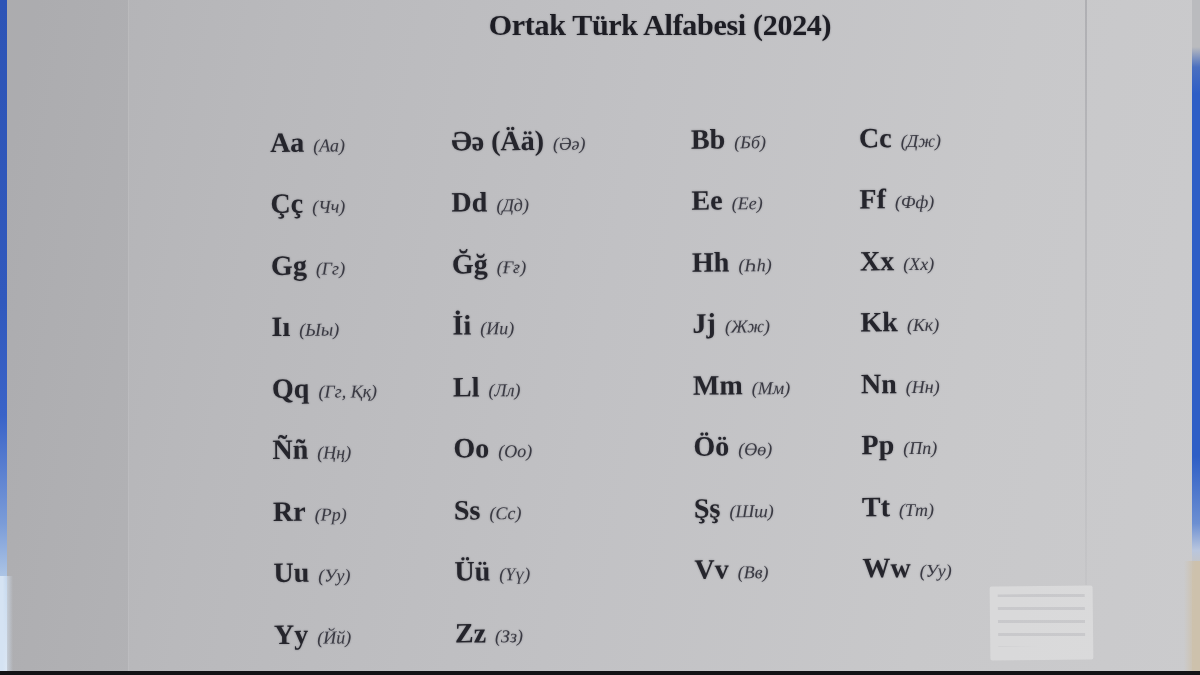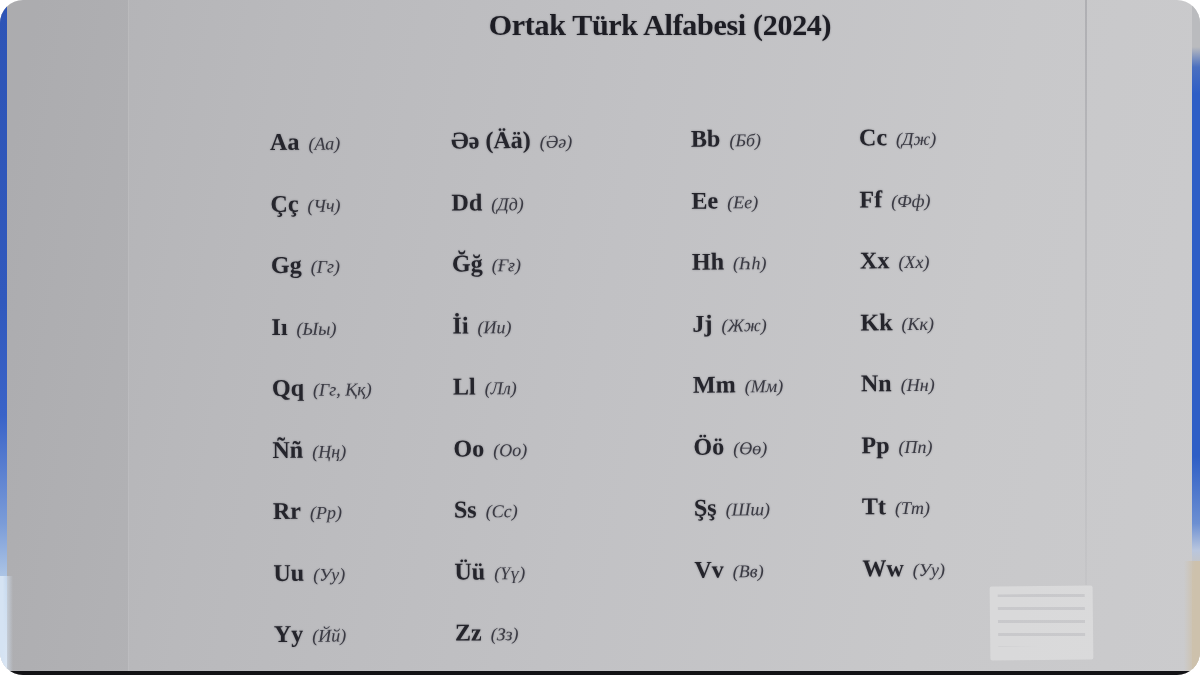--- a/index.html
+++ b/index.html
@@ -2,21 +2,20 @@
 <html><head>
 <meta charset="utf-8">
 <style>
   html,body{margin:0;padding:0;}
   #stage{
     position:relative;
     width:1200px;height:675px;
     overflow:hidden;
     background:linear-gradient(100deg,#b1b1b4 0%,#b9b9bc 22%,#c1c1c4 50%,#c8c8ca 78%,#cbcbcd 100%);
     font-family:"Liberation Serif", serif;
-    border-radius:23px;
   }
   
   .left-band{
     position:absolute;left:7px;top:0;width:121px;height:675px;
     background:rgba(70,70,80,0.05);
     border-right:1px solid rgba(255,255,255,0.15);
   }
   
   .crease{
     position:absolute;left:1085px;top:0;width:2px;height:585px;
@@ -73,21 +72,21 @@
     position:absolute;left:272px;top:112px;width:780px;height:556px;
     display:grid;
     grid-template-columns:181px 240px 168px 1fr;
     grid-auto-rows:61.5px;
     align-items:center;
     transform:rotate(-0.45deg);
     transform-origin:0 50%;
   }
   .cell{white-space:nowrap;}
   .latin{
-    font-size:24px;font-weight:bold;color:#25252c;
+    font-size:28px;font-weight:bold;color:#25252c;
     text-shadow:0 0 2px rgba(30,30,40,0.38);
   }
   .cyr{
     font-size:18px;font-style:italic;color:#3a3a43;
     margin-left:9px;
     text-shadow:0 0 2px rgba(45,45,55,0.32);
   }
 </style>
 </head>
 <body>

